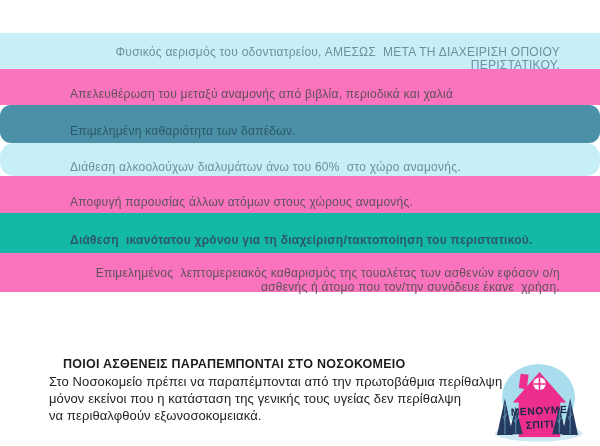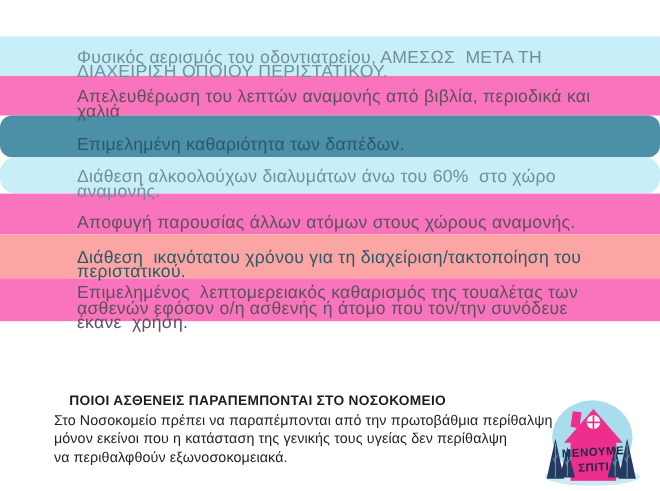--- a/index.html
+++ b/index.html
@@ -8,23 +8,24 @@
     width:600px;height:446px;
     background:#ffffff;
     overflow:hidden;
     font-family:"Liberation Sans", sans-serif;
   }
   #bars{position:absolute;top:33px;left:0;width:600px;}
   .bar{
     display:flex;align-items:center;
     box-sizing:border-box;
     padding:16px 40px 0 70px;
-    font-size:16px;
+    font-size:12px;
     letter-spacing:0.25px;
     line-height:13.5px;
+    text-align:right;
   }
   .bar span{white-space:pre-wrap;}
   .bar:nth-child(1){height:36px;}
   .bar:nth-child(2){height:36px;}
   .bar:nth-child(3){height:38px;}
   .bar:nth-child(4){height:33px;}
   .bar:nth-child(5){height:37px;}
   .bar:nth-child(6){height:40px;}
   .bar:nth-child(7){height:39px;}
   .bar:nth-child(8){height:58px;}
@@ -51,32 +52,32 @@
 </head>
 <body>
 
 <div class="page">
 
   <div id="bars">
       <div class="bar" style="background: rgb(200, 238, 248); color: rgb(109, 145, 158);">
         <span>Φυσικός αερισμός του οδοντιατρείου, ΑΜΕΣΩΣ  ΜΕΤΑ ΤΗ ΔΙΑΧΕΙΡΙΣΗ ΟΠΟΙΟΥ ΠΕΡΙΣΤΑΤΙΚΟΥ.</span>
       </div>
       <div class="bar" style="background: rgb(249, 115, 189); color: rgb(93, 82, 92);">
-        <span>Απελευθέρωση του λεπτών αναμονής από βιβλία, περιοδικά και χαλιά</span>
+        <span>Απελευθέρωση του μεταξύ αναμονής από βιβλία, περιοδικά και χαλιά</span>
       </div>
       <div class="bar" style="background: rgb(75, 144, 167); color: rgb(44, 89, 104); border-radius: 11px;">
         <span>Επιμελημένη καθαριότητα των δαπέδων.</span>
       </div>
       <div class="bar" style="background: rgb(200, 238, 248); color: rgb(109, 145, 158); border-radius: 14px;">
         <span>Διάθεση αλκοολούχων διαλυμάτων άνω του 60%  στο χώρο αναμονής.</span>
       </div>
       <div class="bar" style="background: rgb(249, 115, 189); color: rgb(93, 82, 92);">
         <span>Αποφυγή παρουσίας άλλων ατόμων στους χώρους αναμονής.</span>
       </div>
-      <div class="bar" style="background: #fca5a5; color: rgb(44, 89, 104);">
+      <div class="bar" style="background: #14b8a6; color: rgb(44, 89, 104); font-weight: bold;">
         <span>Διάθεση  ικανότατου χρόνου για τη διαχείριση/τακτοποίηση του περιστατικού.</span>
       </div>
       <div class="bar" style="background: rgb(249, 115, 189); color: rgb(93, 82, 92);">
         <span>Επιμελημένος  λεπτομερειακός καθαρισμός της τουαλέτας των ασθενών εφόσον ο/η ασθενής ή άτομο που τον/την συνόδευε έκανε  χρήση.</span>
       </div>
     </div>
 
   <div class="footer-heading">ΠΟΙΟΙ ΑΣΘΕΝΕΙΣ ΠΑΡΑΠΕΜΠΟΝΤΑΙ ΣΤΟ ΝΟΣΟΚΟΜΕΙΟ</div>
 
   <div class="footer-paragraph">

